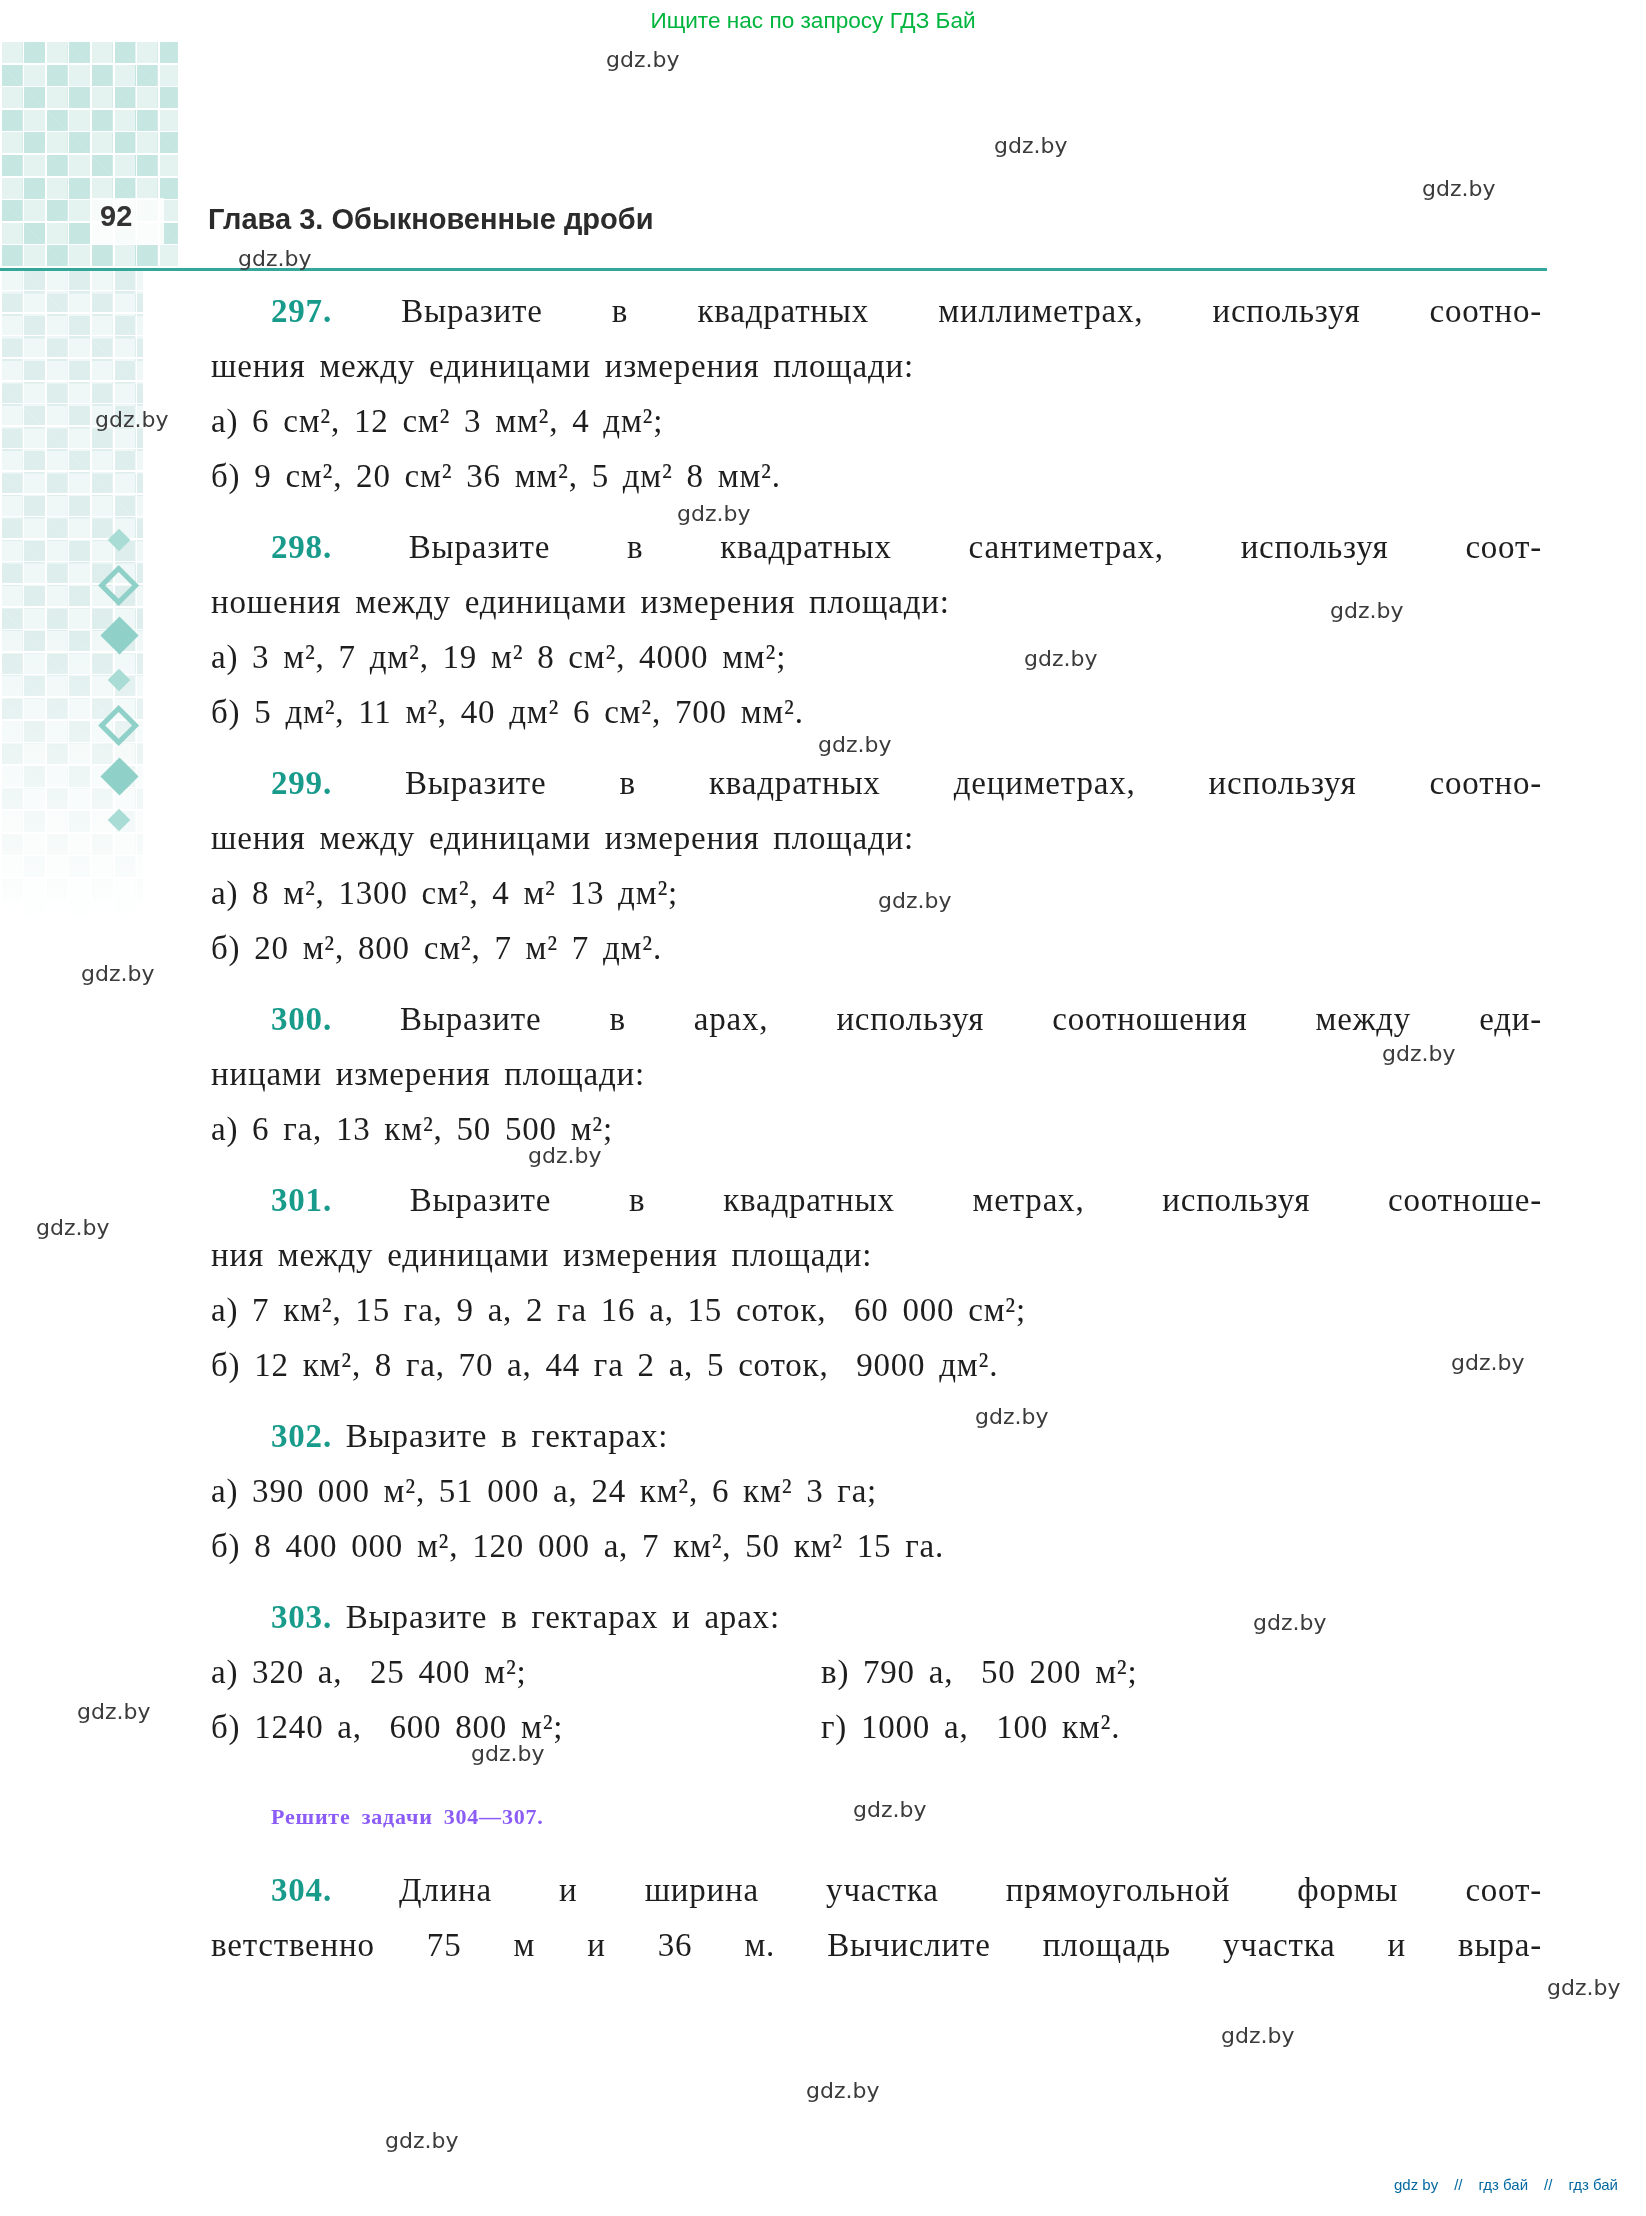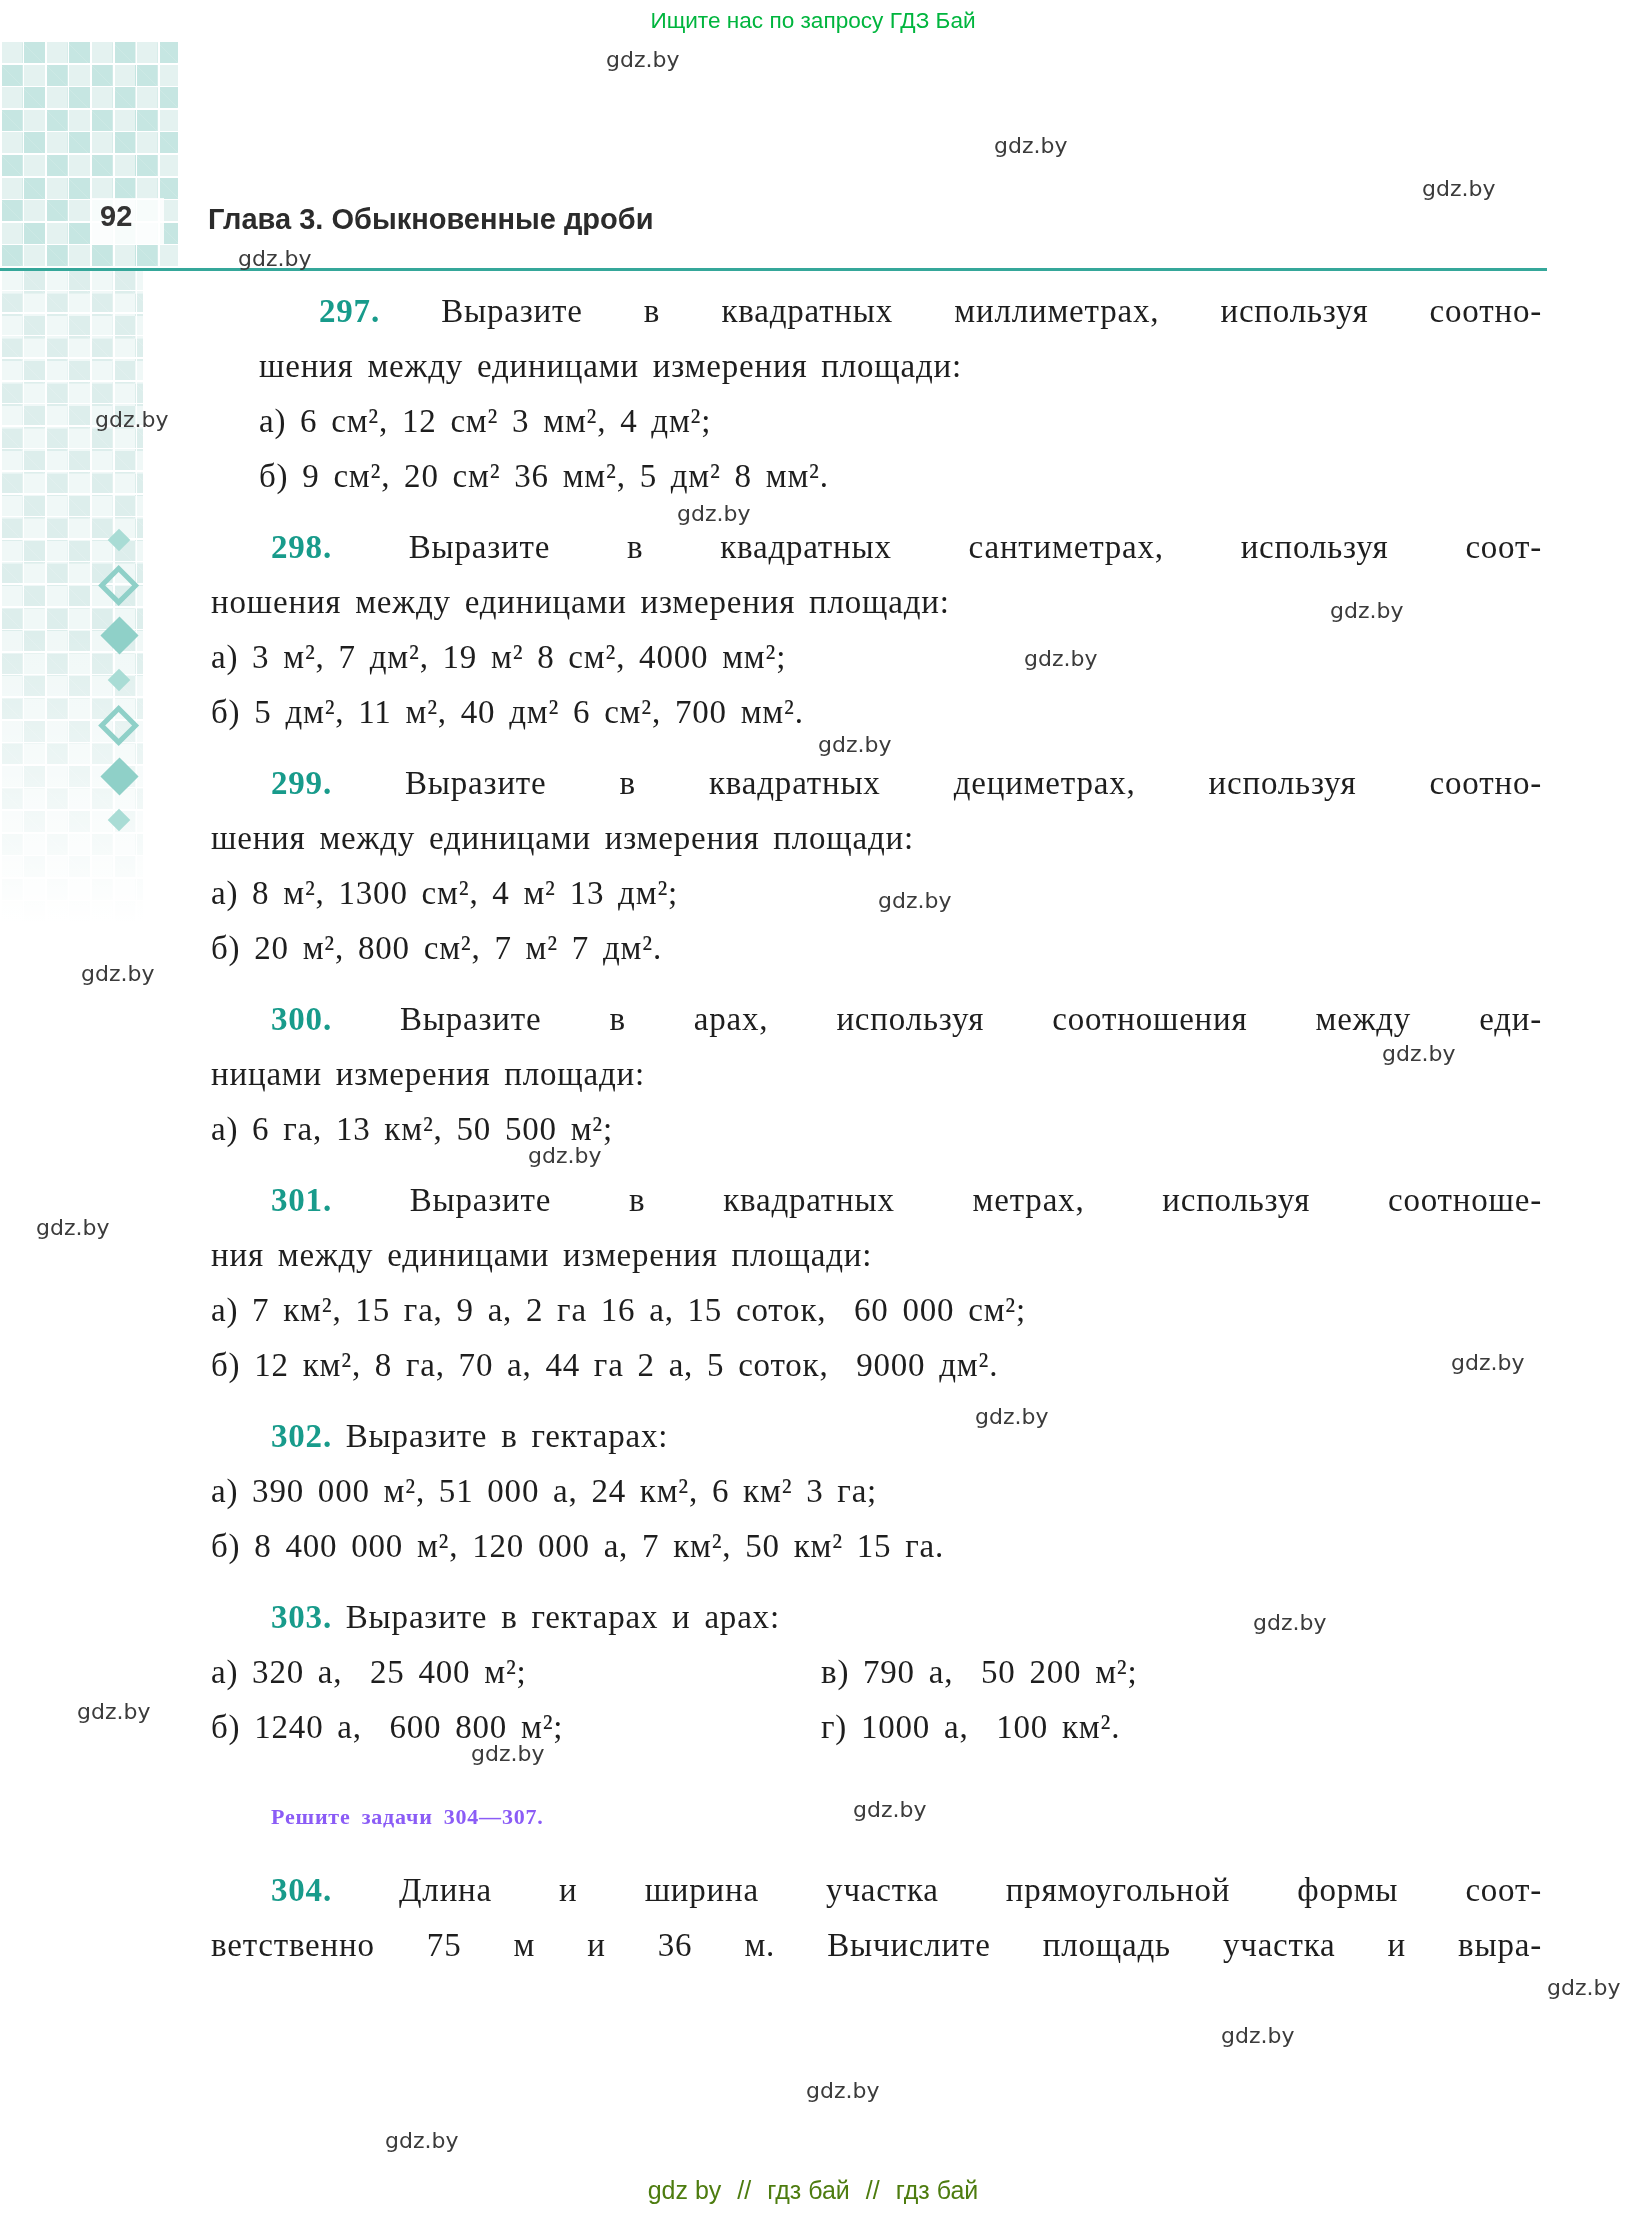--- a/index.html
+++ b/index.html
@@ -77,37 +77,37 @@
     font-size:29px; color:#2b2b2b;
   }
 
   
   .content {
     position:absolute; left:211px; top:284px; width:1331px;
     font-size:33px; line-height:55px; color:#1e1e1e;
     letter-spacing:0.8px; word-spacing:4.8px;
   }
   .exercise-block { margin-top:16px; }
-  .exercise-block:first-child { margin-top:0;margin-left:48px; }
+  .exercise-block:first-child { margin-top:0; }
   .line { white-space:pre-wrap; }
   .just { text-align:justify; text-align-last:justify; }
   .first { text-indent:60px; }
   .ex-num { color:#189b8b; font-weight:bold; }
   .two-col { display:grid; grid-template-columns:610px 1fr; }
   .two-col span { white-space:pre-wrap; }
   .solve-heading {
     margin-top:34px; margin-bottom:19.3px; text-indent:60px;
     color:#8b5cf6; font-weight:bold; font-size:22px; line-height:55px;
   }
 
   
   .footer {
     position:absolute; left:0; top:2176px; width:100%;
-    text-align:center; font-family:"Liberation Sans", sans-serif;
-    font-size:25px; color:#4d7c0f;
+    text-align:right; font-family:"Liberation Sans", sans-serif;
+    font-size:15px; color:#0369a1;
   }
   .footer span { margin:0 8px; }
 </style>
 </head>
 <body>
 
 <div class="page">
 
   <div class="banner-top">Ищите нас по запросу ГДЗ Бай</div>
 

